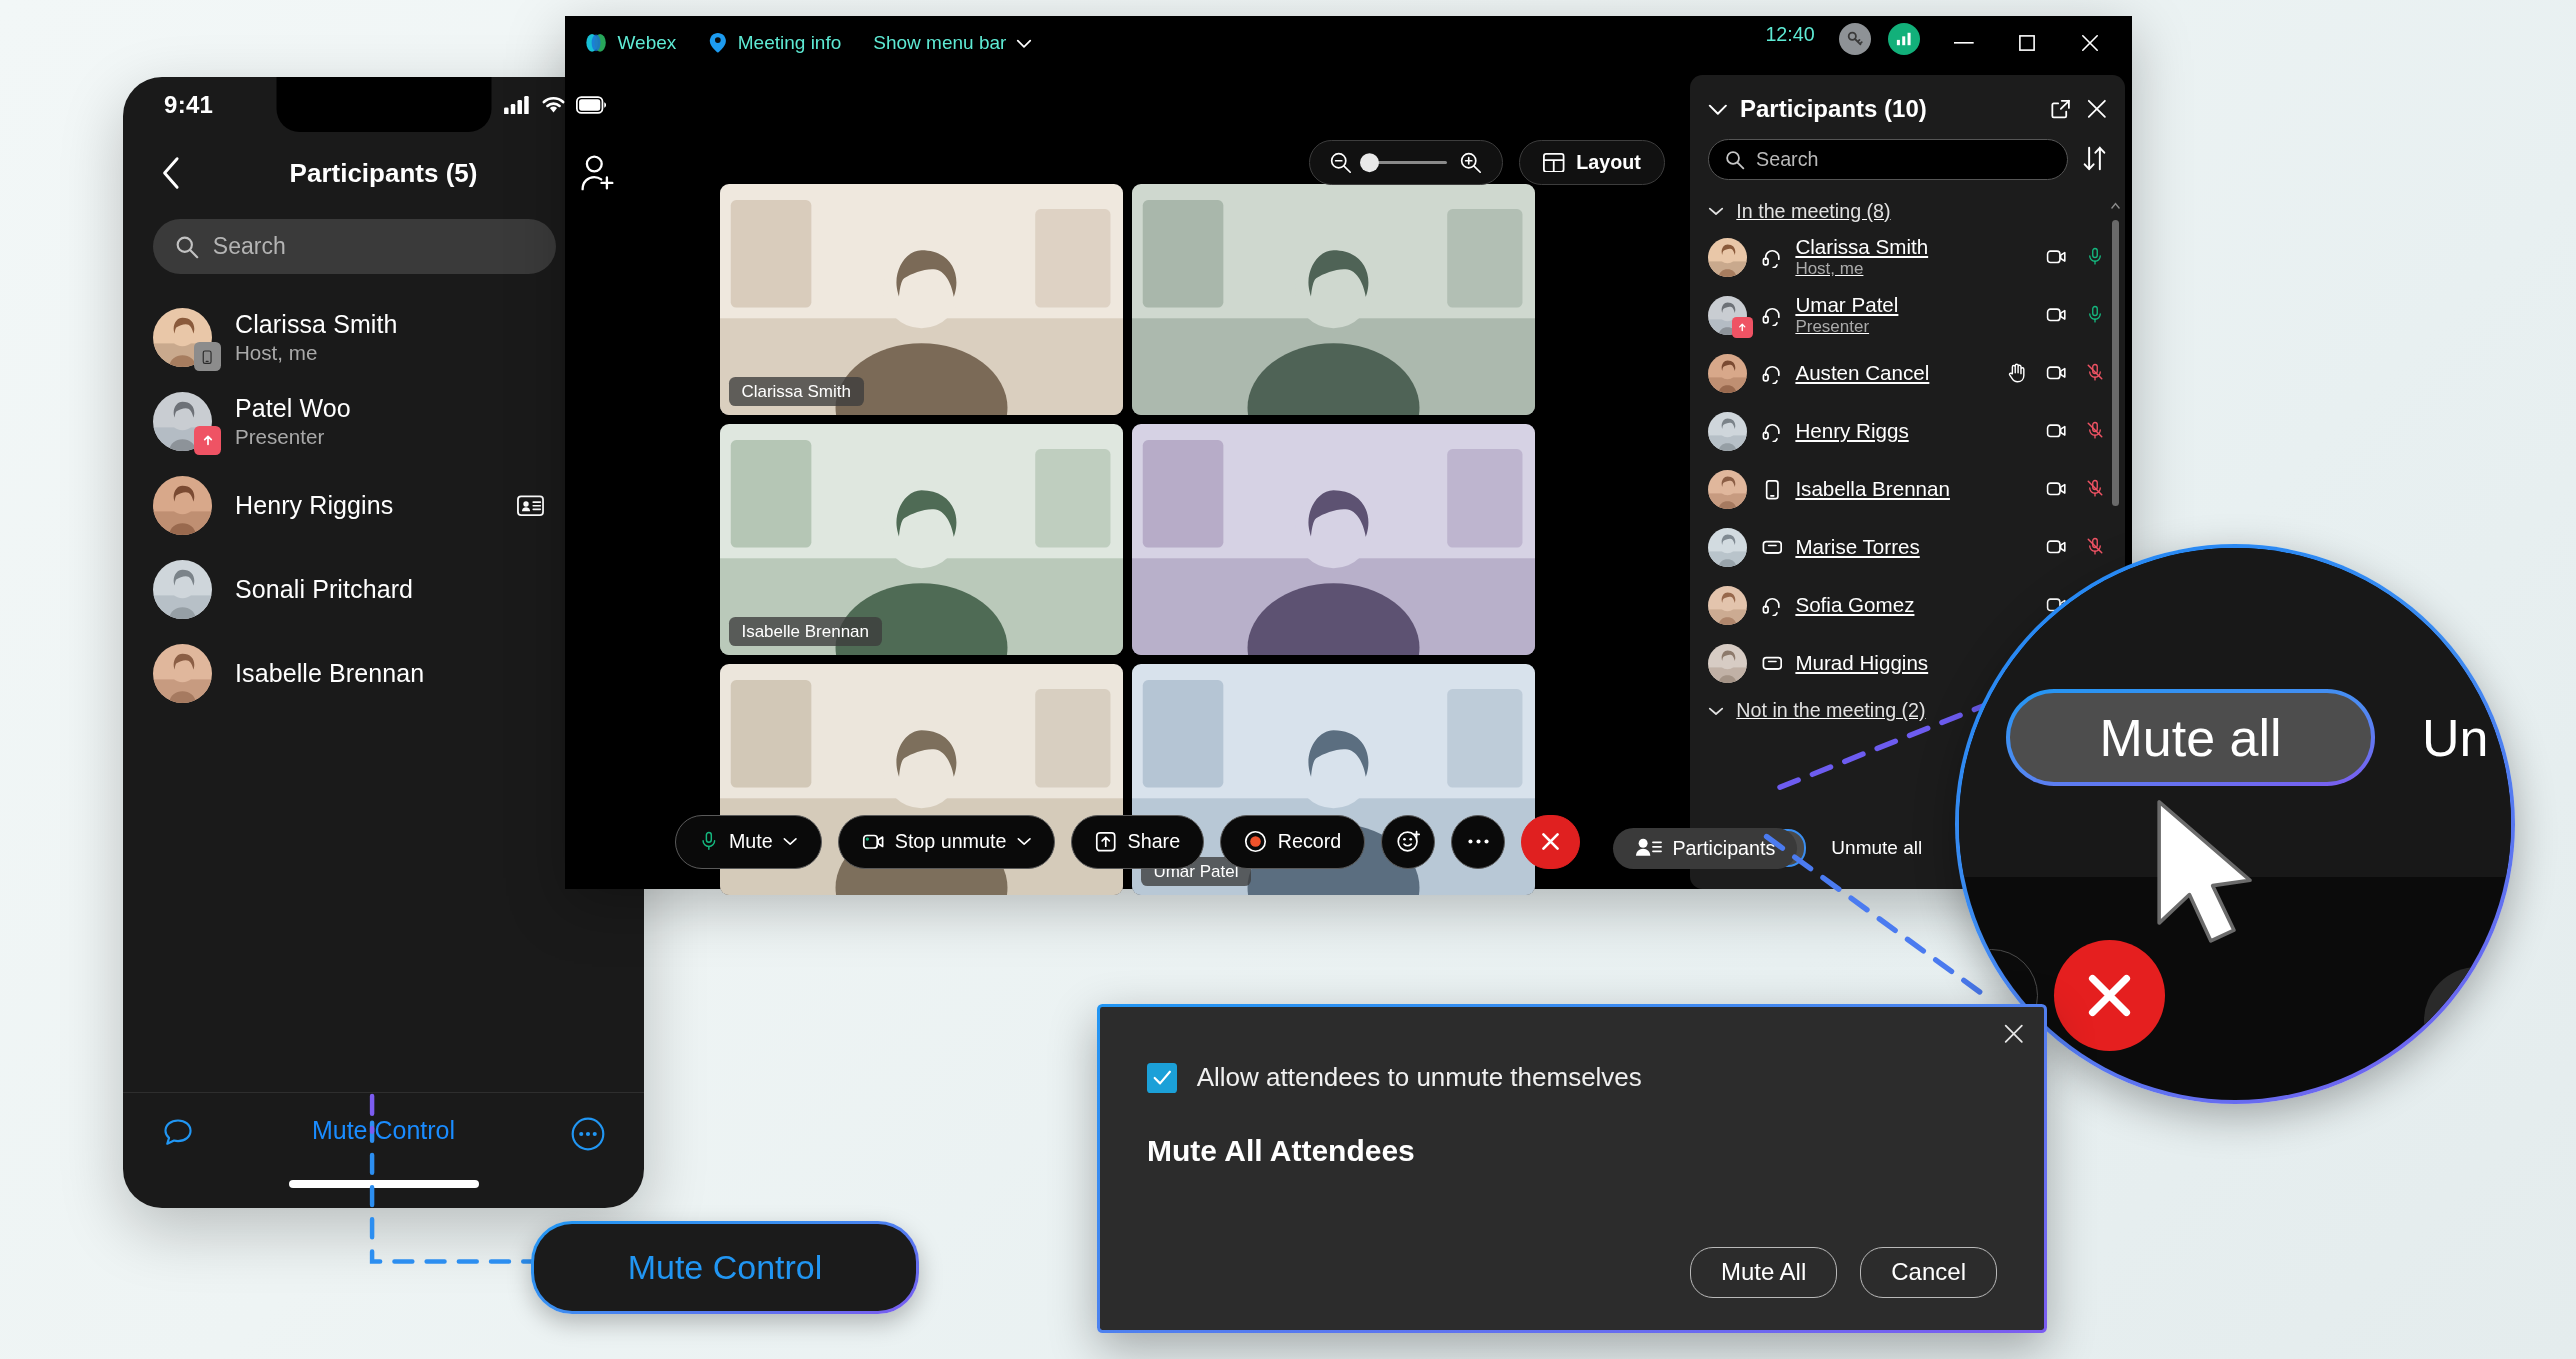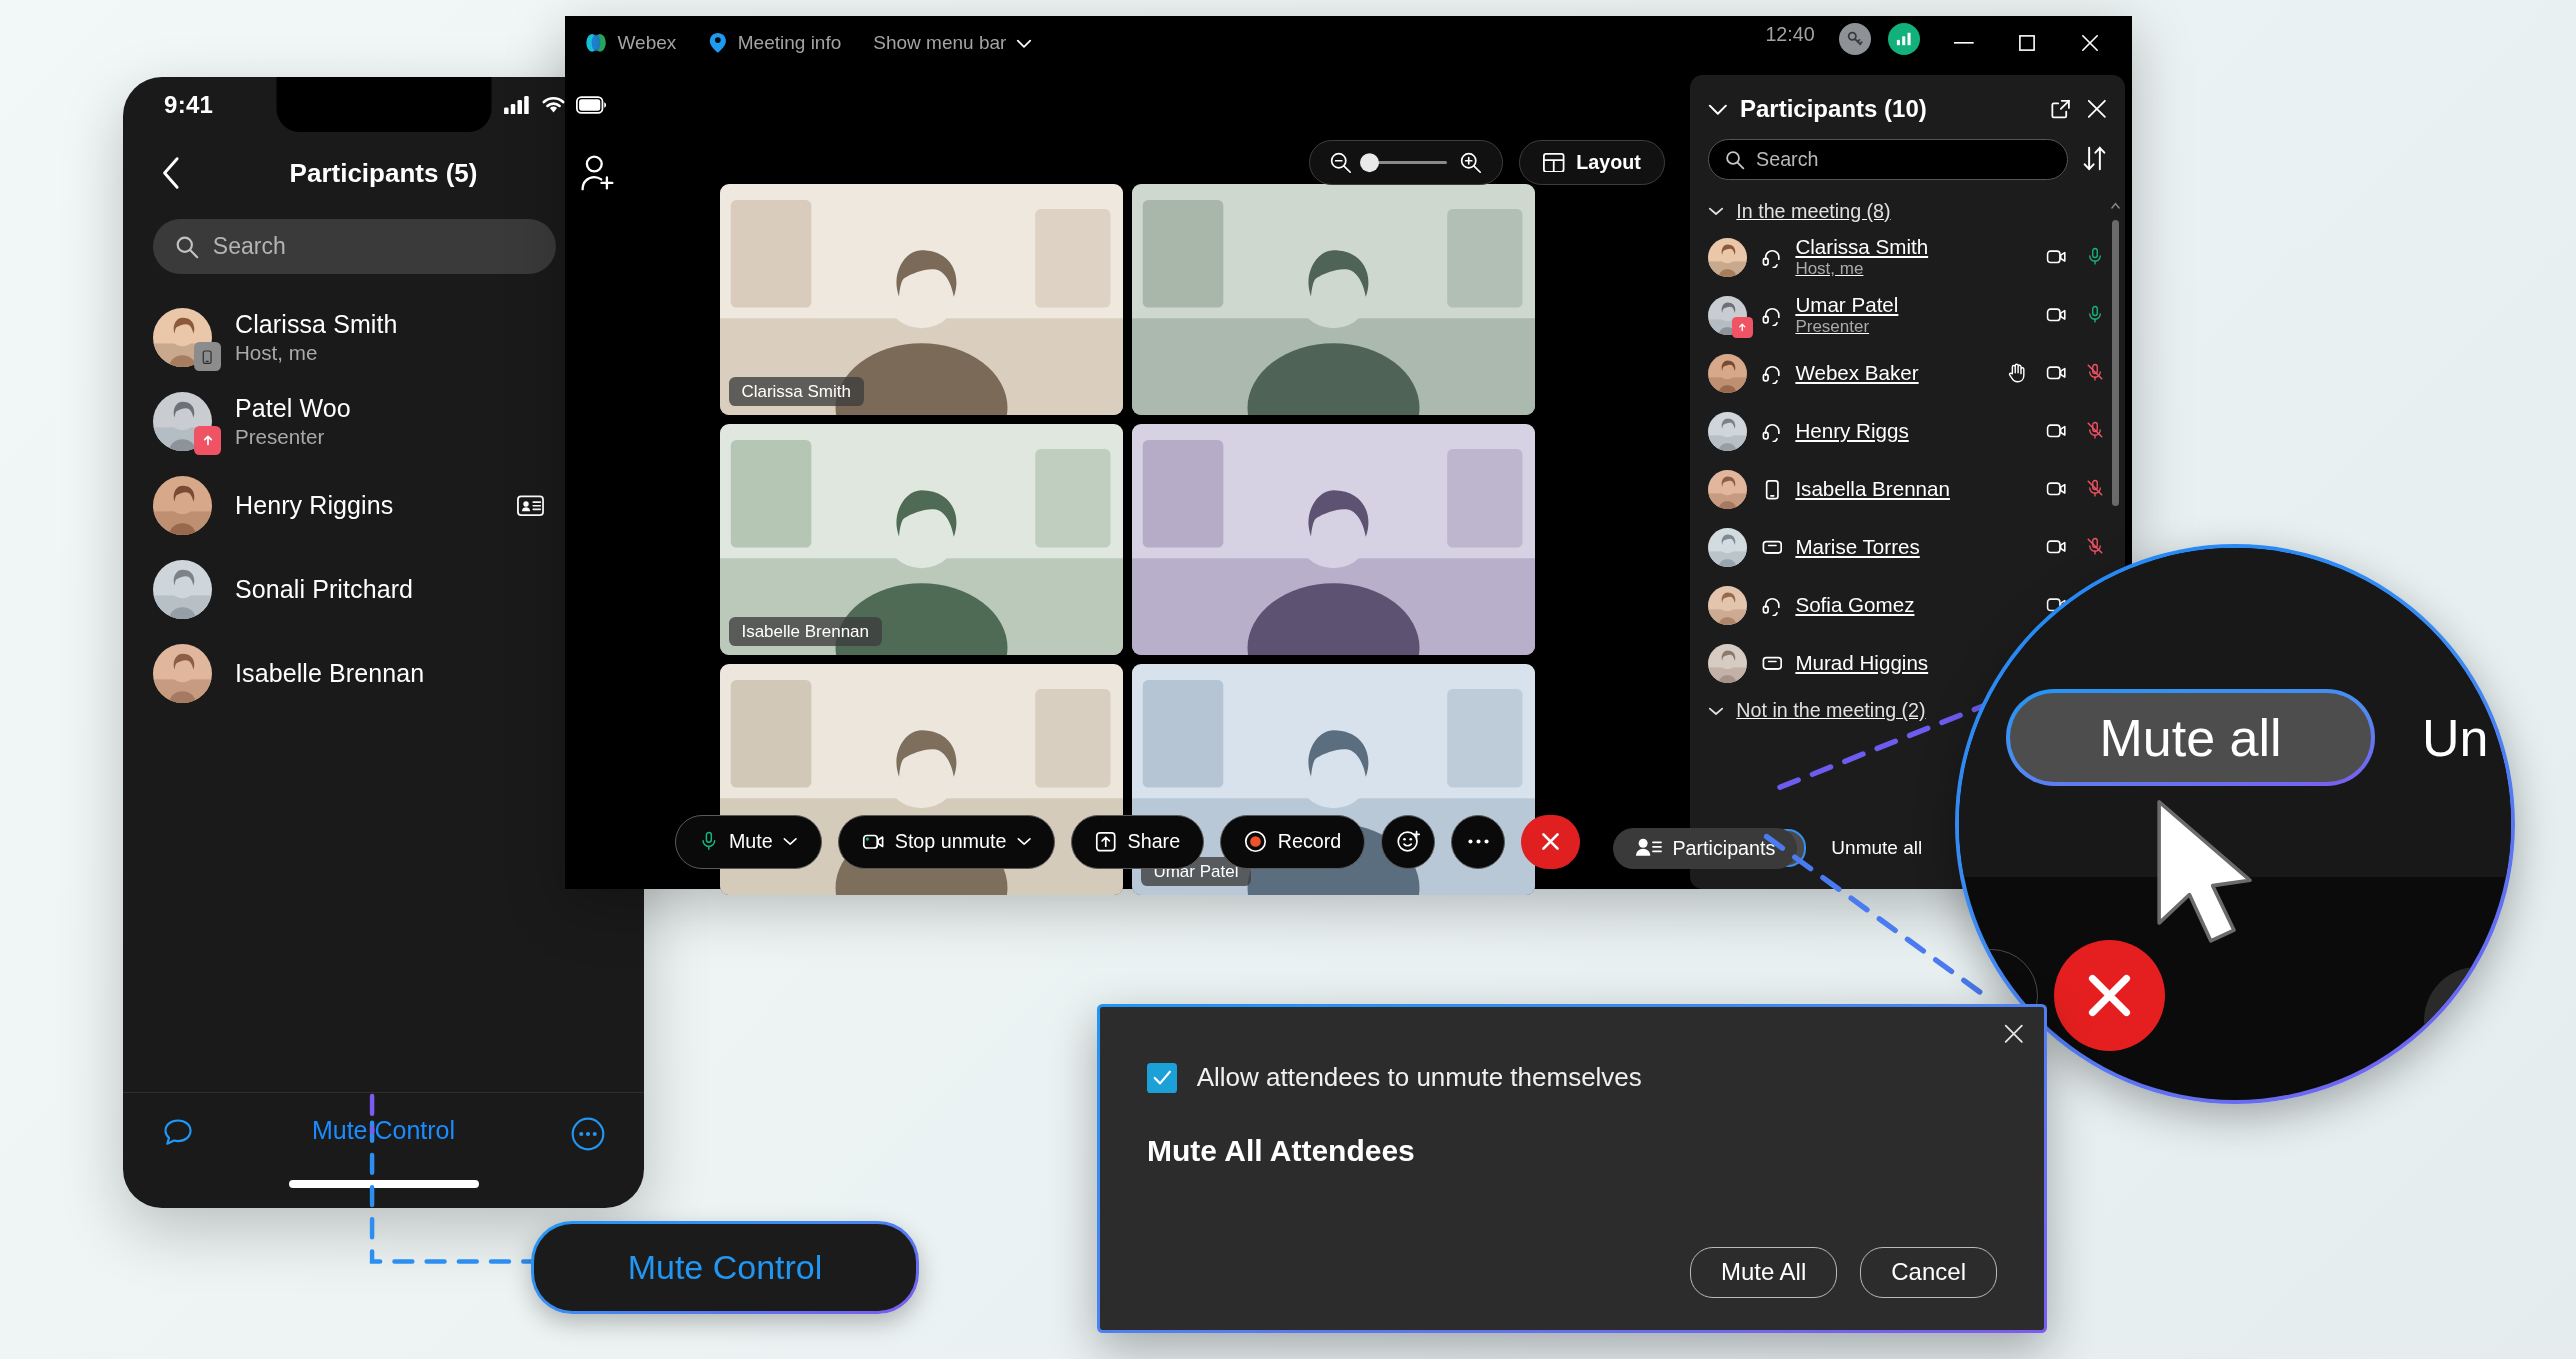--- a/index.html
+++ b/index.html
@@ -84,21 +84,21 @@
     position: absolute; bottom: 19.7px; left: 50%; transform: translateX(-50%);
     width: 190px; height: 8px; background: #fff; border-radius: 4.5px;
   }
 
   
   #webex {
     position: absolute; left: 565px; top: 16px;
     width: 1567px; height: 873px;
     background: #000; box-shadow: 0 16px 54px rgba(0,0,0,.25);
   }
-  .wx-titlebar { height: 54px; display: flex; align-items: center; padding: 0 14.3px 0 19.7px; color: #a3a3a3; }
+  .wx-titlebar { height: 54px; display: flex; align-items: center; padding: 0 14.3px 0 19.7px; color: #5eead4; }
   .wx-tb-item { display: flex; align-items: center; gap: 9.8px; font-size: 19px; padding: 0 16px; cursor: pointer; }
   .wx-tb-item:first-child { padding-left: 0; }
   .wx-tb-right { margin-left: auto; display: flex; gap: 8px; }
   .wx-clock { font-size: 19.7px; margin-right: 16px; }
   .wx-chip { width: 32px; height: 32px; border-radius: 50%; display: flex; align-items: center; justify-content: center; margin-right: 9px; }
   .wx-chip.gray { background: #8e9296; }
   .wx-chip.green { background: #12b07a; }
   .wx-winbtn { width: 55px; height: 41px; display: flex; align-items: center; justify-content: center; cursor: pointer; }
 
   .wx-body { display: flex; height: 819px; }
@@ -818,21 +818,21 @@
   </svg></div>
             </div>
             <div class="pn-dev">
               <svg width="20.6" height="20.6" viewBox="0 0 22 22">
                 <path d="M4 13v-2a7 7 0 0114 0v2" stroke="#fff" stroke-width="1.8" fill="none" stroke-linecap="round"></path>
   <rect x="1.5" y="12" width="5" height="7" rx="2.2" stroke="#fff" stroke-width="1.8" fill="none"></rect>
   <path d="M16 19a4 4 0 01-4 3" stroke="#fff" stroke-width="1.8" fill="none" stroke-linecap="round"></path>
               </svg>
             </div>
             <div class="pn-names">
-              <span class="pn-name">Webex Baker</span>
+              <span class="pn-name">Austen Cancel</span>
             </div>
             <div class="pn-icons">
               <span class="slot">
                 <svg width="19.7" height="21.5" viewBox="0 0 22 24">
                   <path d="M6 13V5.5a1.6 1.6 0 013.2 0V12M9.2 12V4a1.6 1.6 0 013.2 0v8M12.4 12V5.2a1.6 1.6 0 013.2 0V13M15.6 13V8a1.6 1.6 0 013.2 0v7c0 4-2.8 7-7 7-3.4 0-5-1.6-6.4-4L3 14.4c-.6-1 .2-2.2 1.4-1.8L6 13.2" stroke="#fff" stroke-width="1.6" fill="none" stroke-linejoin="round" stroke-linecap="round"></path>
                 </svg>
               </span>
               <span class="slot">
                 <svg width="22.4" height="19.7" viewBox="0 0 24 24">
                   <rect x="1.5" y="5" width="15" height="14" rx="3.5" stroke="#fff" stroke-width="1.9" fill="none"></rect>

